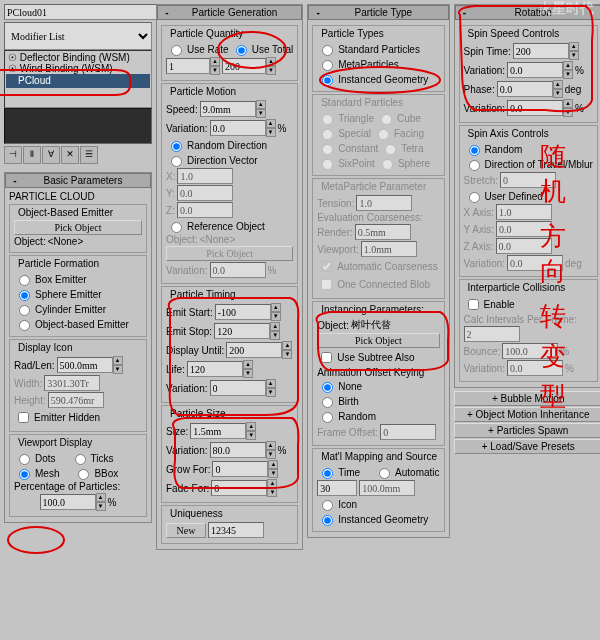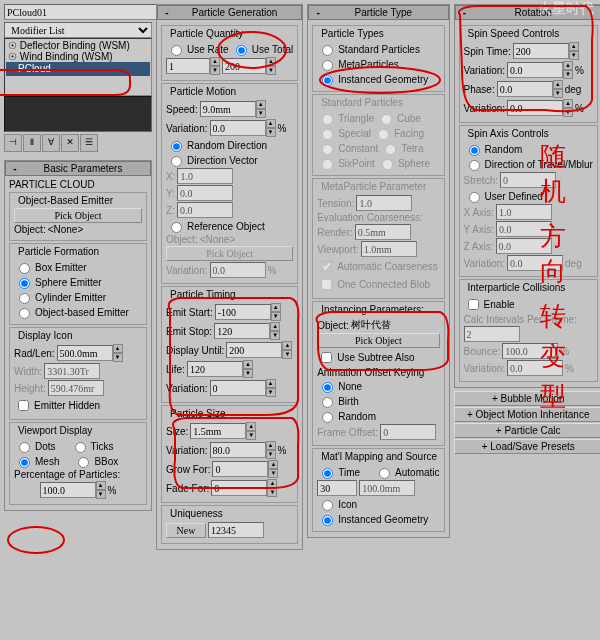--- a/index.html
+++ b/index.html
@@ -8,21 +8,21 @@
 .panel{border:1px solid #888;margin-bottom:3px;background:#c4c4c4}
 .phdr{background:#aaa;border:1px solid #777;font-size:10px;padding:1px 4px;display:flex;align-items:center;cursor:pointer}
 .phdr .pm{width:10px;text-align:center;font-weight:bold}
 .phdr .tt{flex:1;text-align:center}
 .pbody{padding:3px 4px}
 .grp{border:1px solid #999;margin:2px 0;padding:2px 4px 4px}
 .gttl{font-size:10px;margin:-8px 0 2px 2px;background:#c4c4c4;display:inline-block;padding:0 2px}
 .row{display:flex;align-items:center;margin:1px 0;gap:2px}
 .lbl{font-size:10px;white-space:nowrap}
 input[type=text],select{font:10px Tahoma;background:#dcdcdc;border:1px solid #888;border-top-color:#666;border-left-color:#666;height:14px;padding:0 2px;width:50px}
-select{width:100%;height:16px}
+select{width:100%;height:28px}
 .spn{display:inline-flex;align-items:center}
 .spnb{width:10px;display:flex;flex-direction:column}
 .spnb span{height:7px;font-size:6px;line-height:6px;text-align:center;background:#bbb;border:1px solid #888;cursor:pointer}
 .btn{background:#c4c4c4;border:1px solid #888;border-top-color:#ddd;border-left-color:#ddd;padding:1px 4px;font:10px Tahoma;cursor:pointer;text-align:center;display:block;width:100%}
 .radio,.chk{width:11px;height:11px}
 .list{background:#c8c8c8;border:1px inset #888;height:54px;font-size:10px;padding:1px}
 .list div{padding:0 2px}
 .list .sel{background:#357;color:#fff}
 .imgbx{background:#2d2d2d;border:1px inset #666;height:34px}
 .tbar{display:flex;gap:1px;margin-top:2px}
@@ -551,21 +551,21 @@
     <div class="row dis">
               <span class="lbl">Variation:</span>
               <input type="text" disabled="" value="0.0" style="">
               <span class="pct">%</span>
             </div>
    </div>
   </div>
  </div>
  <div class="rollbtn">+ <span>Bubble Motion</span></div>
  <div class="rollbtn">+ <span>Object Motion Inheritance</span></div>
- <div class="rollbtn">+ <span>Particle Calc</span></div>
+ <div class="rollbtn">+ <span>Particles Spawn</span></div>
  <div class="rollbtn">+ <span>Load/Save Presets</span></div>
 </div>
 </div>
 
 <svg class="ann" width="600" height="640">
  <g stroke="#d00" stroke-width="2" fill="none">
   <ellipse cx="252" cy="50" rx="34" ry="18"></ellipse>
   <path d="M0,95 L115,95 Q130,95 130,85 L130,78 Q130,70 115,70 L0,70"></path>
   <ellipse cx="380" cy="80" rx="60" ry="13"></ellipse>
   <path d="M170,310 Q165,300 180,298 L290,298 Q300,300 298,320 L298,400 Q296,415 265,415 L178,415 Q168,410 170,390 Z"></path>

